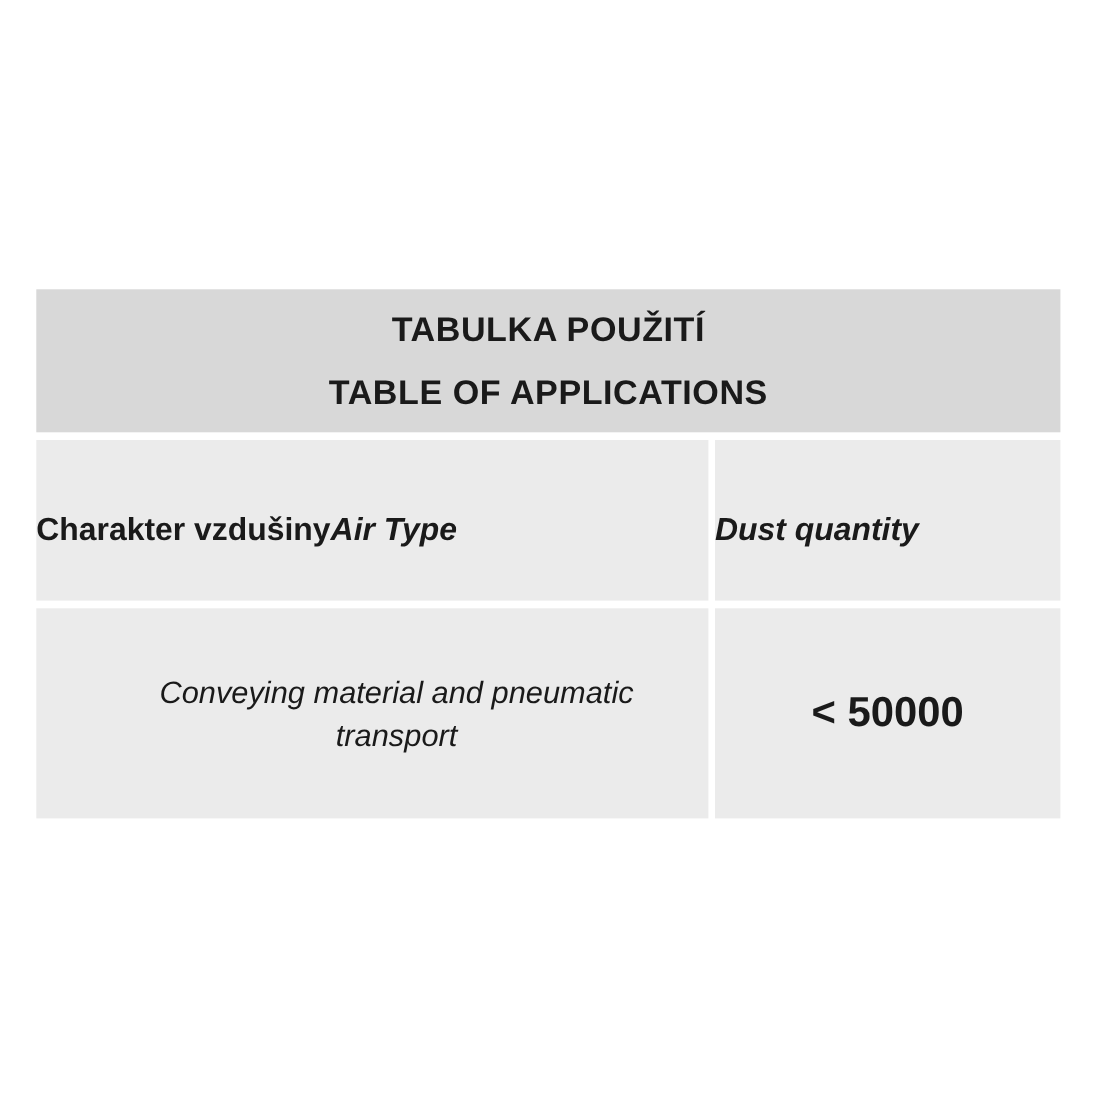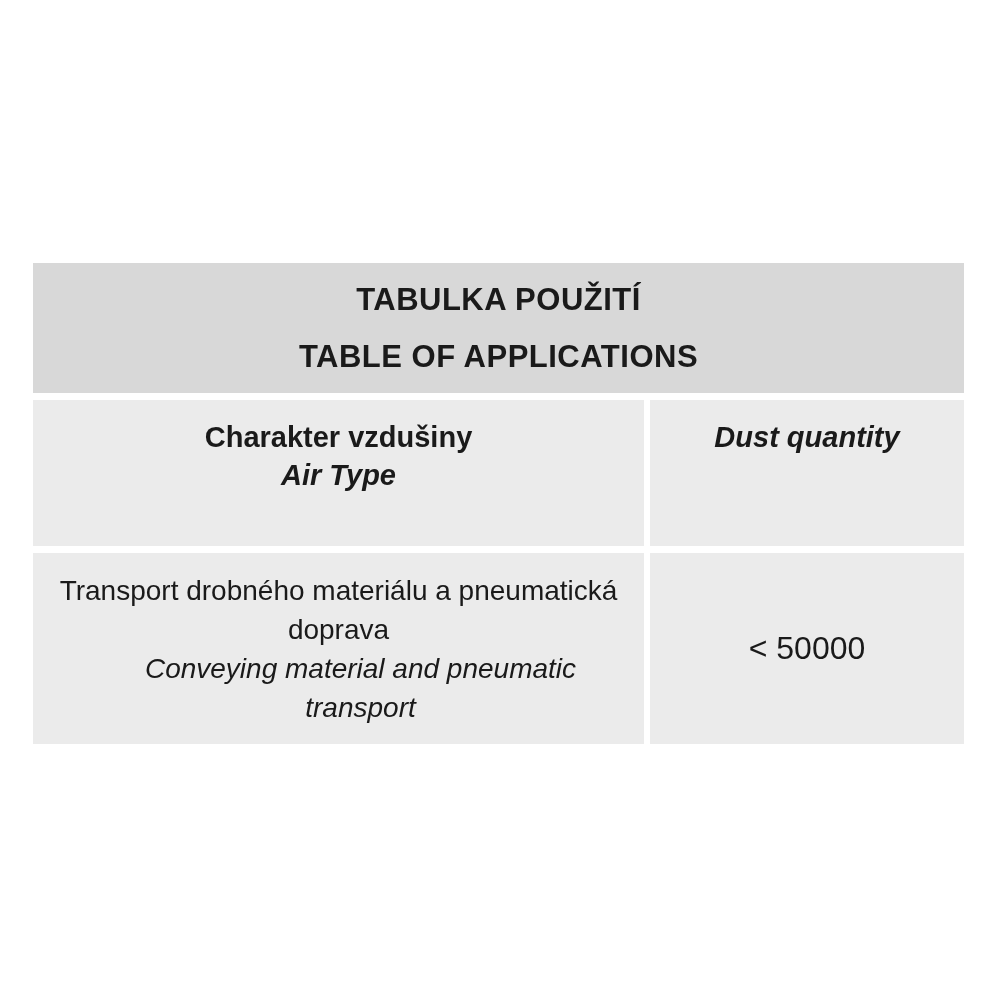--- a/index.html
+++ b/index.html
@@ -47,21 +47,21 @@
   }
   .title-en {
     font-size: 31px;
     font-weight: bold;
     letter-spacing: 0.5px;
   }
   .header-cell {
     height: 146px;
     background: #ebebeb;
     display: flex;
-    flex-direction: column;
+    flex-direction: row;
     align-items: center;
     padding-top: 18px;
     box-sizing: border-box;
     text-align: center;
   }
   .header-line-cs {
     font-size: 29px;
     font-weight: bold;
     line-height: 38px;
   }
@@ -103,22 +103,22 @@
   }
   .airtype-en {
     font-size: 28px;
     font-style: italic;
     font-weight: normal;
     line-height: 39px;
     max-width: 575px;
     margin-left: 44px;
   }
   .dust-value {
-    font-size: 32px;
-    font-weight: normal;
+    font-size: 38px;
+    font-weight: bold;
   }
 </style>
 </head>
 <body>
 
 <div class="page">
   <div class="app-table">
 
     <div class="title-band">
       <div class="title-cs">TABULKA POUŽITÍ</div>
@@ -128,21 +128,20 @@
     <div class="header-cell">
       <div class="header-line-cs">Charakter vzdušiny</div>
       <div class="header-line-en">Air Type</div>
     </div>
 
     <div class="header-cell">
       <div class="header-line-en">Dust quantity</div>
     </div>
 
     <div class="data-cell data-cell-airtype">
-      <div class="airtype-cs">Transport drobného materiálu a pneumatická doprava</div>
       <div class="airtype-en">Conveying material and pneumatic transport</div>
     </div>
 
     <div class="data-cell">
       <div class="dust-value">&lt; 50000</div>
     </div>
 
   </div>
 </div>
 

